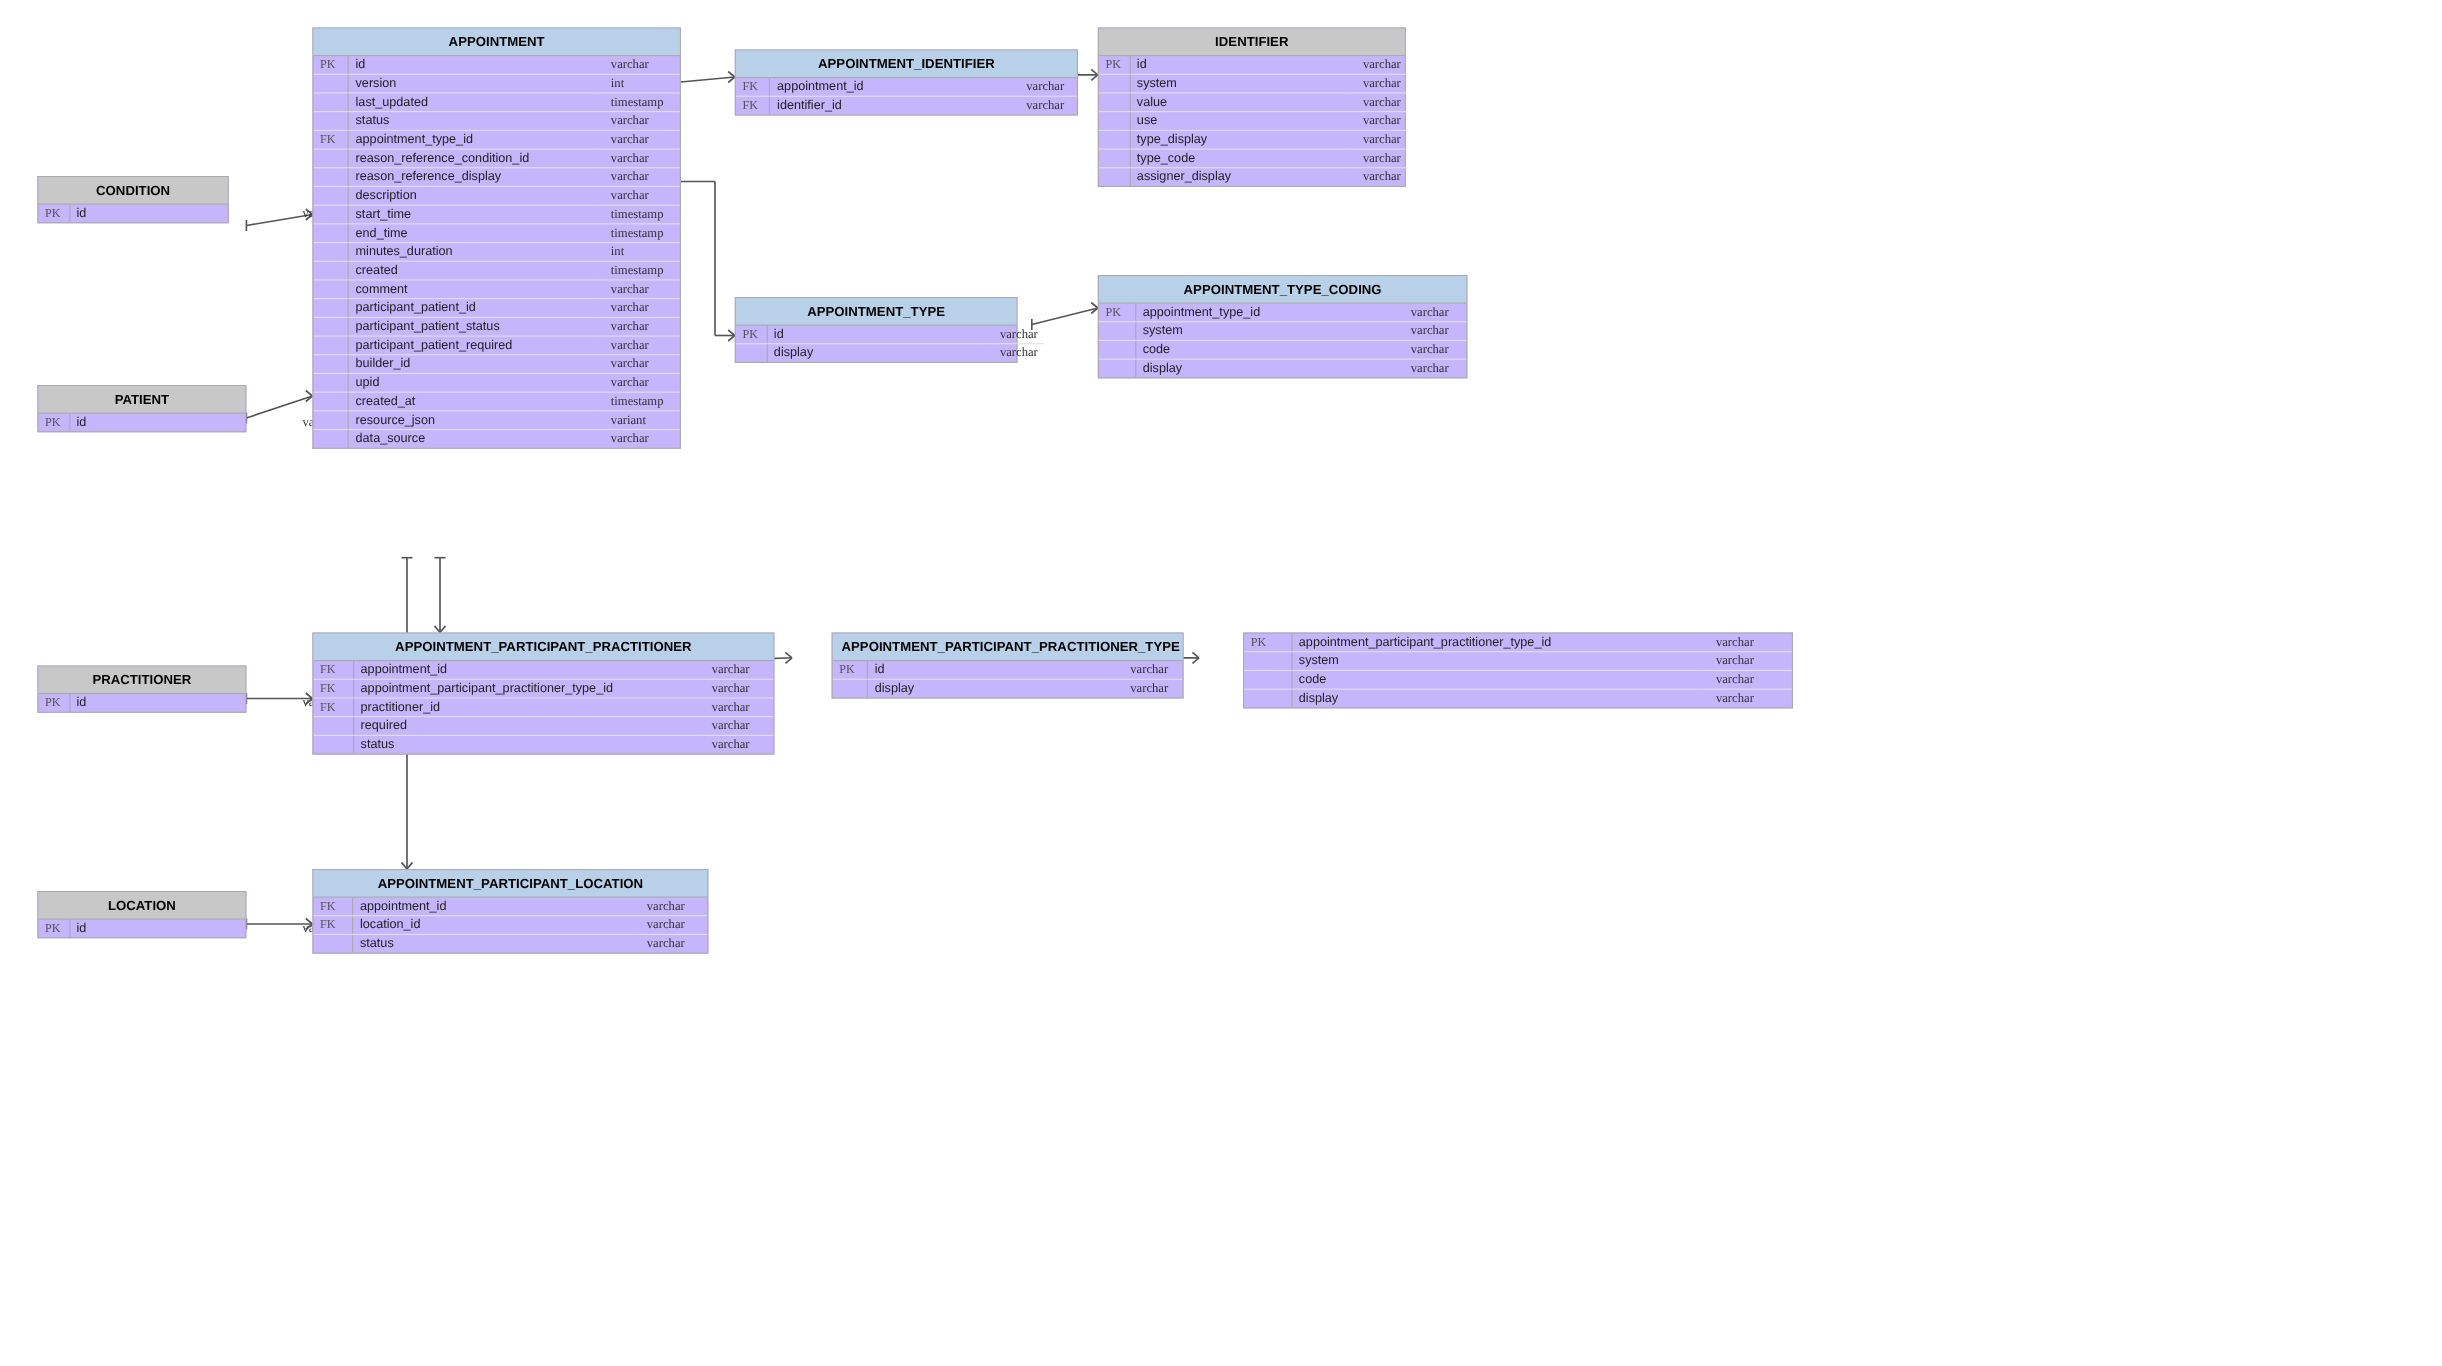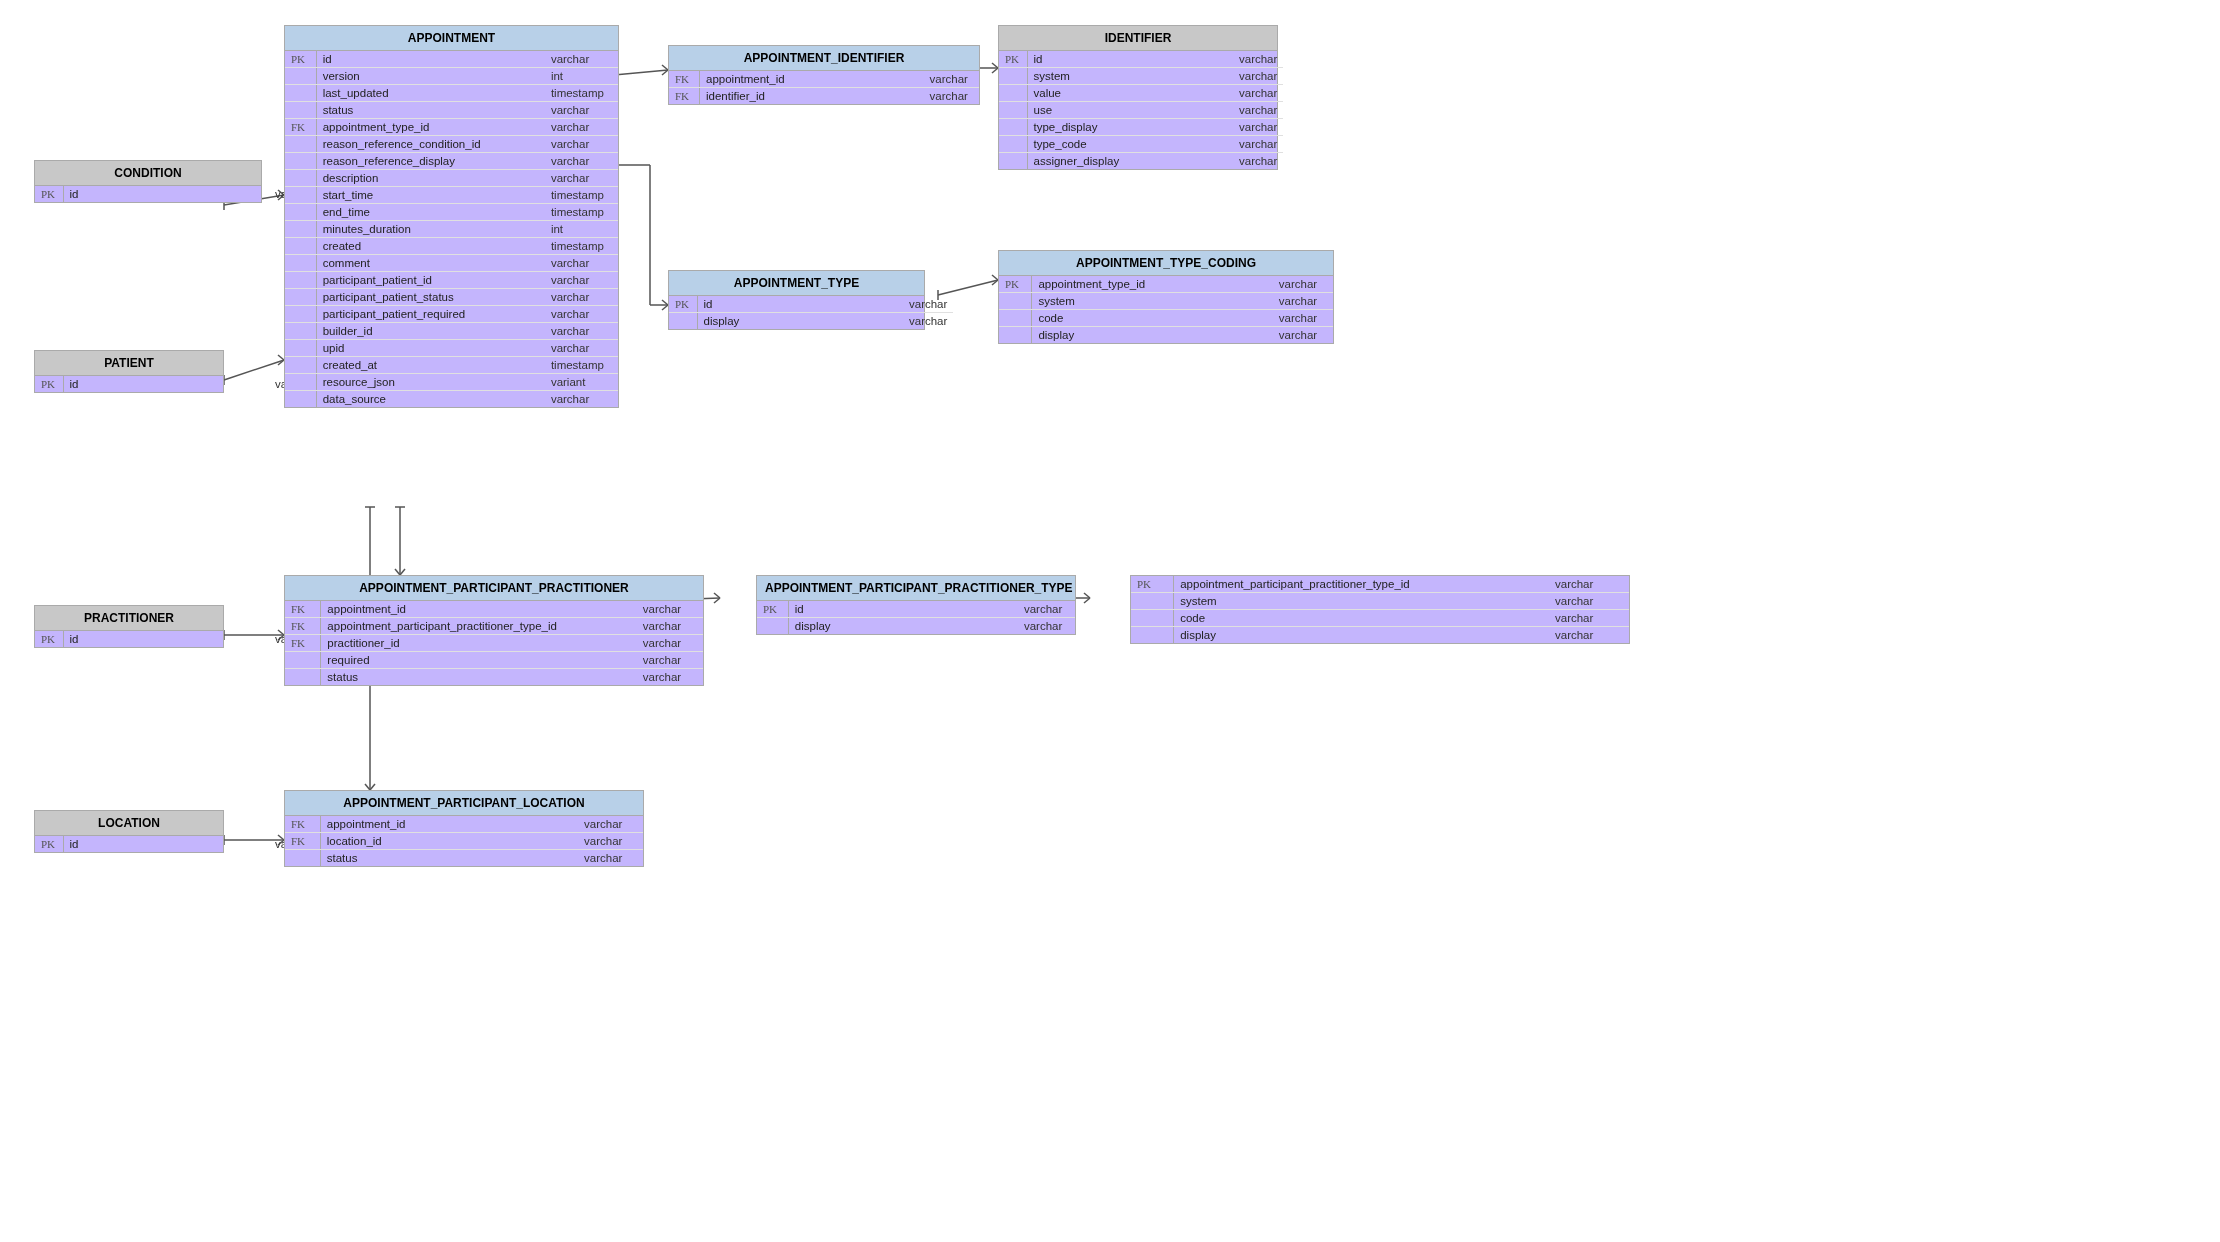--- a/index.html
+++ b/index.html
@@ -75,20 +75,21 @@
       font-size: 11px;
       min-width: 28px;
       font-family: Liberation Serif, serif;
     }
     .db-table table tr td.col-name {
       min-width: 200px;
     }
     .db-table table tr td.col-type {
       color: #333;
       padding-left: 12px;
+      font-family: Liberation Serif, serif;
     }
 
     .db-table table tr td.sep {
       border-right: 1px solid #aaa;
     }
   </style>
 </head>
 <body>
 
 <div class="diagram-canvas">
@@ -154,21 +155,21 @@
     <line x1="365" y1="784" x2="370" y2="790" stroke="#555" stroke-width="1.5"></line>
     <line x1="375" y1="784" x2="370" y2="790" stroke="#555" stroke-width="1.5"></line>
     <line x1="365" y1="507" x2="375" y2="507" stroke="#555" stroke-width="1.5"></line>
 
     <line x1="224" y1="840" x2="284" y2="840" stroke="#555" stroke-width="1.5"></line>
     <line x1="278" y1="835" x2="284" y2="840" stroke="#555" stroke-width="1.5"></line>
     <line x1="278" y1="845" x2="284" y2="840" stroke="#555" stroke-width="1.5"></line>
     <line x1="224" y1="835" x2="224" y2="845" stroke="#555" stroke-width="1.5"></line>
   </svg>
 
-  <div class="db-table" style="left: 34px; top: 160px; width: 228px;">
+  <div class="db-table" style="left: 34px; top: 160px; width: 174px;">
     <div class="db-table-header gray">CONDITION</div>
     <table>
       <tbody>
           <tr>
         <td class="pk-fk sep">PK</td>
         <td class="col-name">id</td>
         <td class="col-type">varchar</td>
       </tr>
     </tbody>
       </table>

